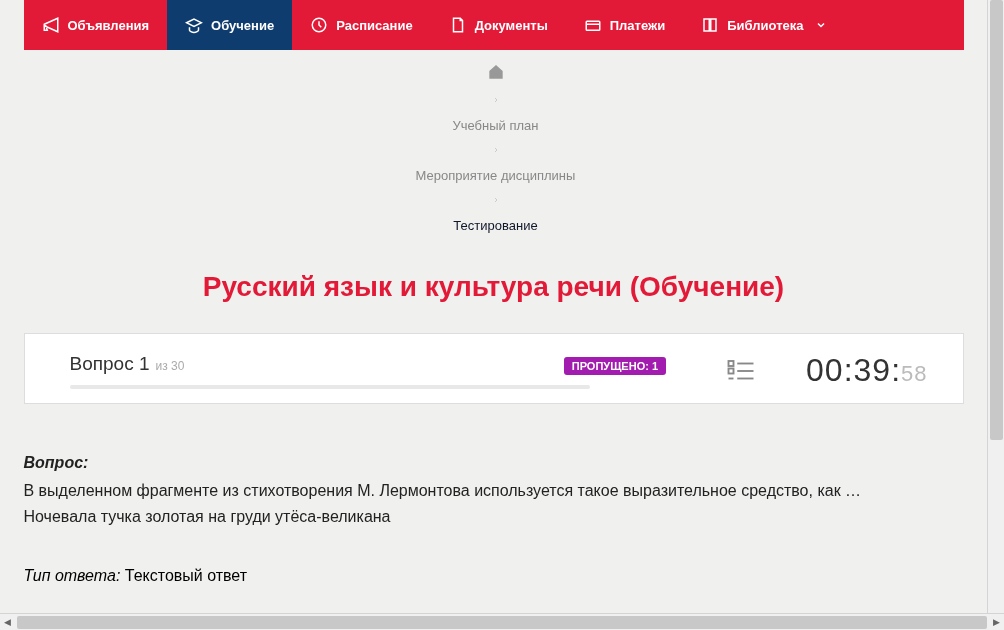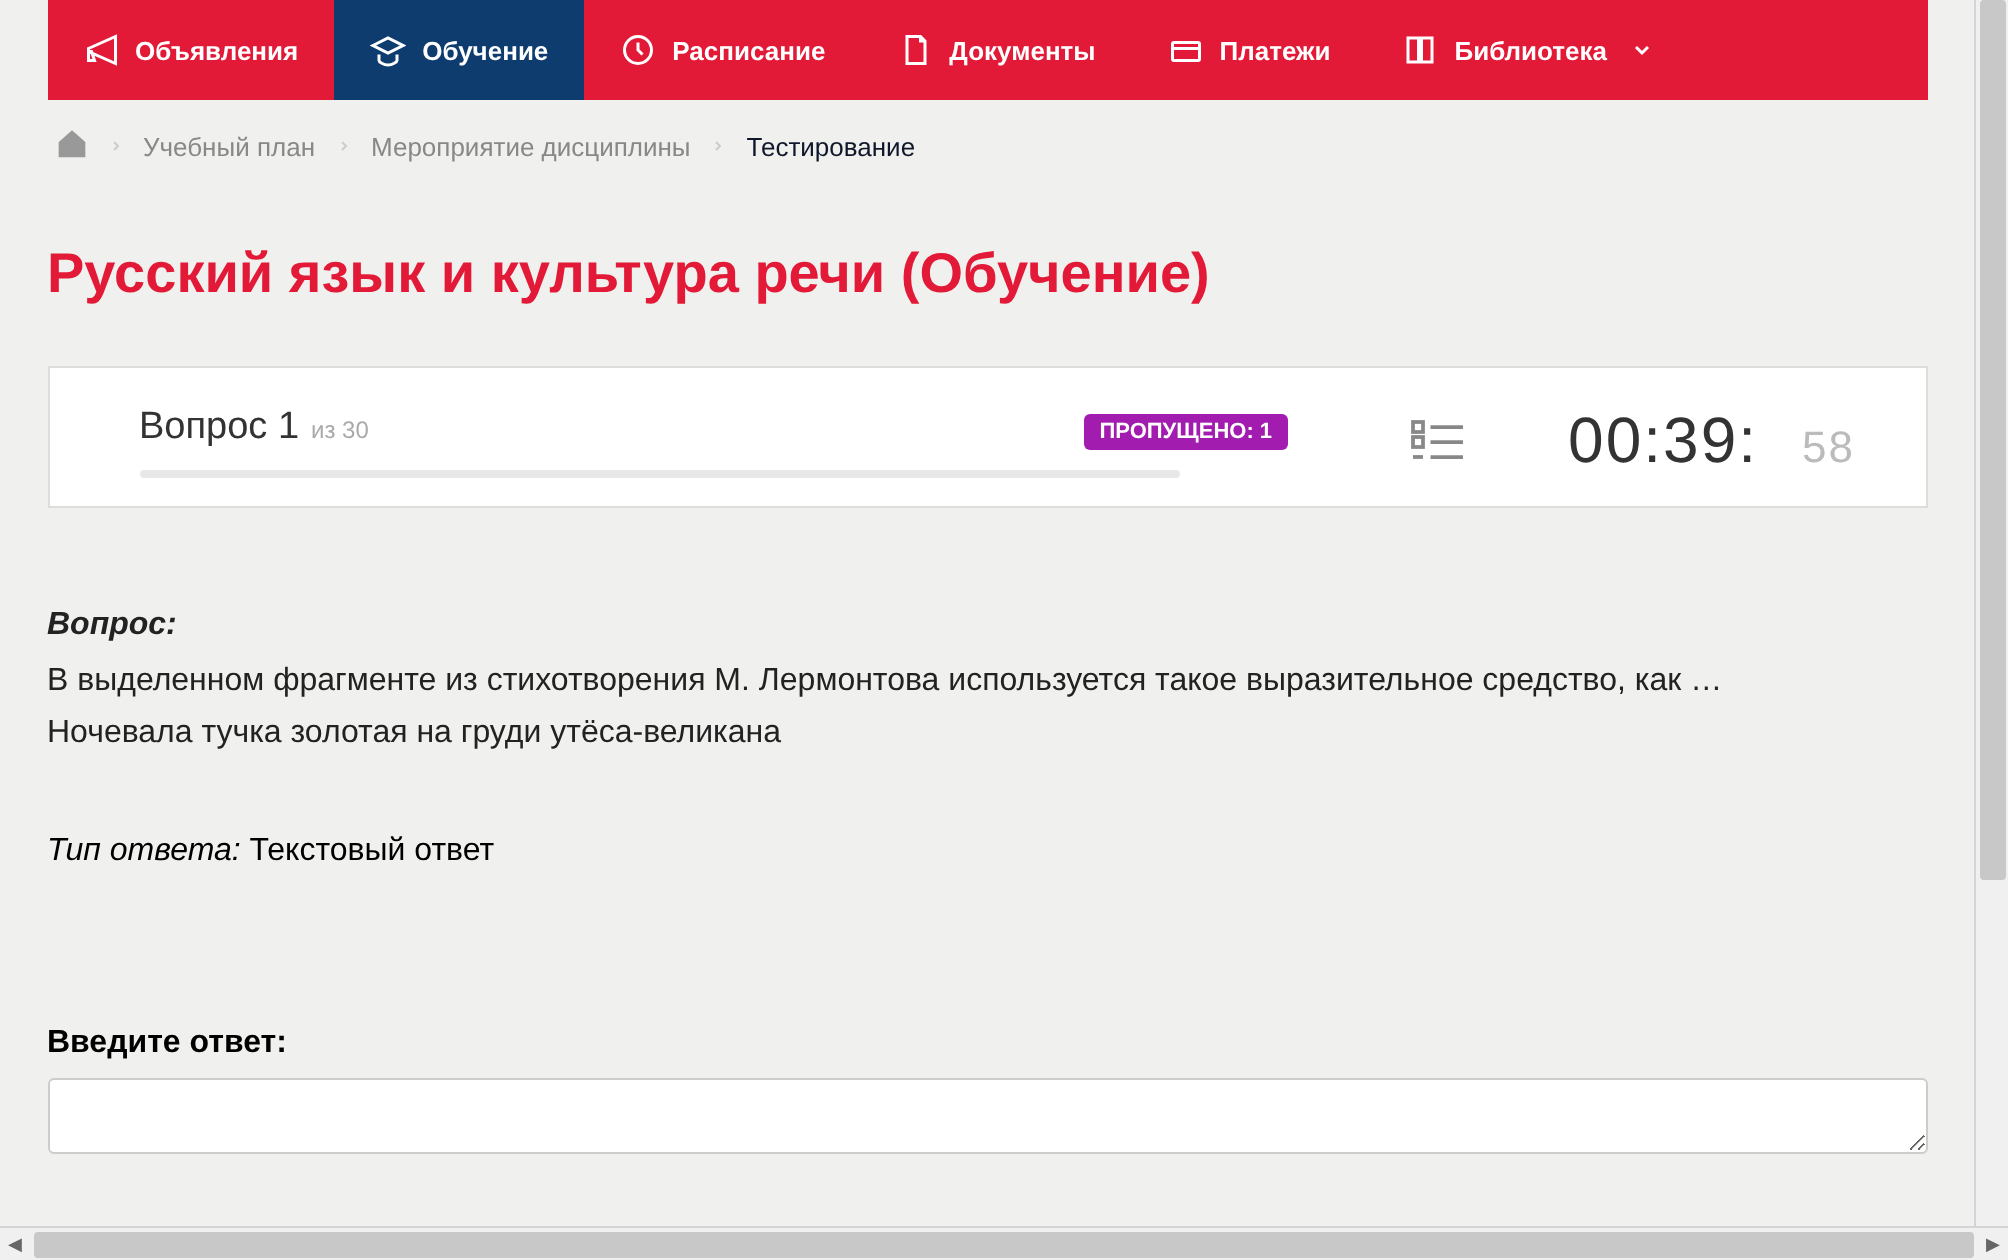--- a/index.html
+++ b/index.html
@@ -52,37 +52,39 @@
       height: 12px;
       margin-left: 4px;
     }
     .breadcrumb {
       display: flex;
       align-items: center;
       gap: 10px;
       padding: 14px 0 8px 4px;
       font-size: 13px;
       color: #888;
+      flex-direction: column;
     }
     .breadcrumb a {
       color: #888;
       cursor: pointer;
     }
     .breadcrumb .sep {
       color: #ccc;
     }
     .breadcrumb .current {
       color: #0f172a;
     }
     .home-icon {
       width: 16px;
       height: 16px;
       fill: #999;
     }
     .page-title {
+      text-align: center;
       color: #e21a37;
       font-size: 28px;
       font-weight: 700;
       padding: 30px 0 30px 0;
     }
     .status-bar {
       background: #fff;
       border: 1px solid #ddd;
       padding: 18px 35px 14px 45px;
       display: flex;
@@ -131,21 +133,20 @@
     }
     .timer {
       font-size: 32px;
       font-weight: 400;
       color: #333;
       letter-spacing: 1px;
     }
     .timer .ms {
       color: #bbb;
       font-size: 22px;
-      margin-left: 22px;
     }
     .question-body {
       padding: 50px 0 0 0;
     }
     .question-label {
       font-weight: 700;
       font-style: italic;
       font-size: 16px;
       color: #222;
       margin-bottom: 6px;

